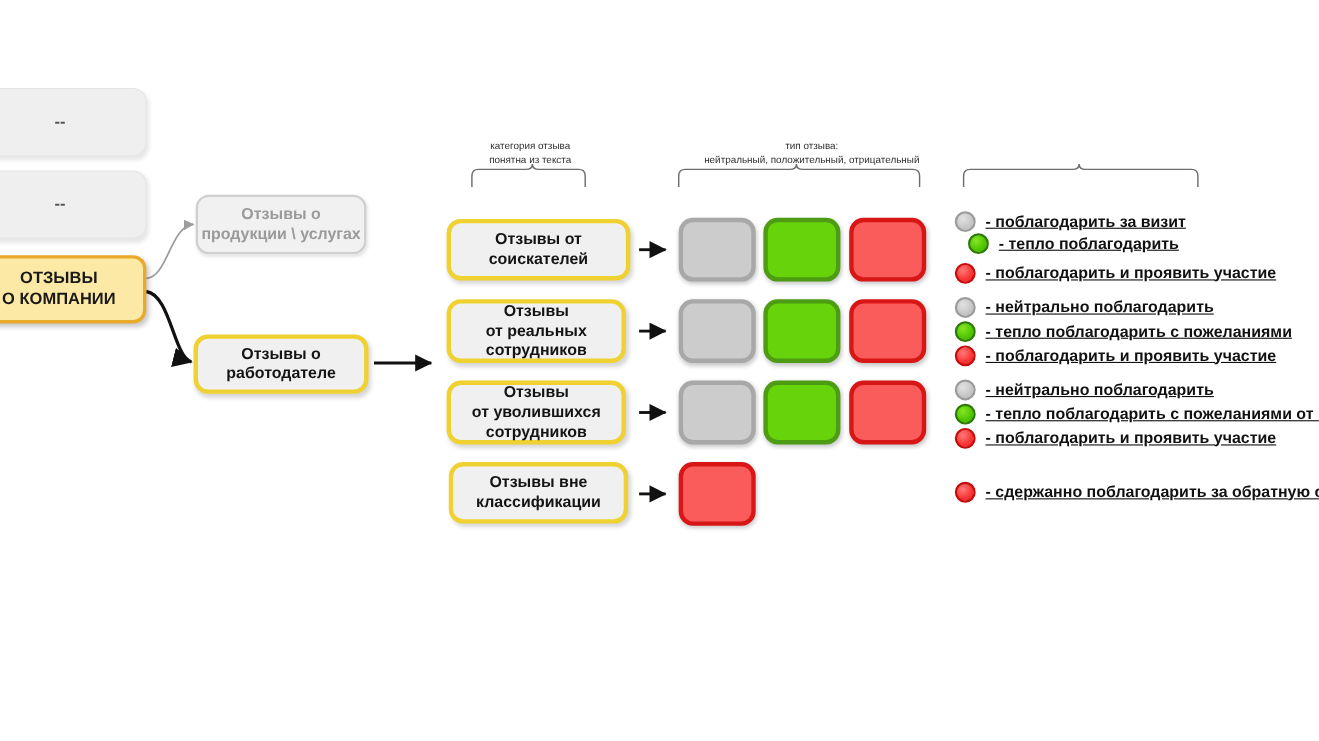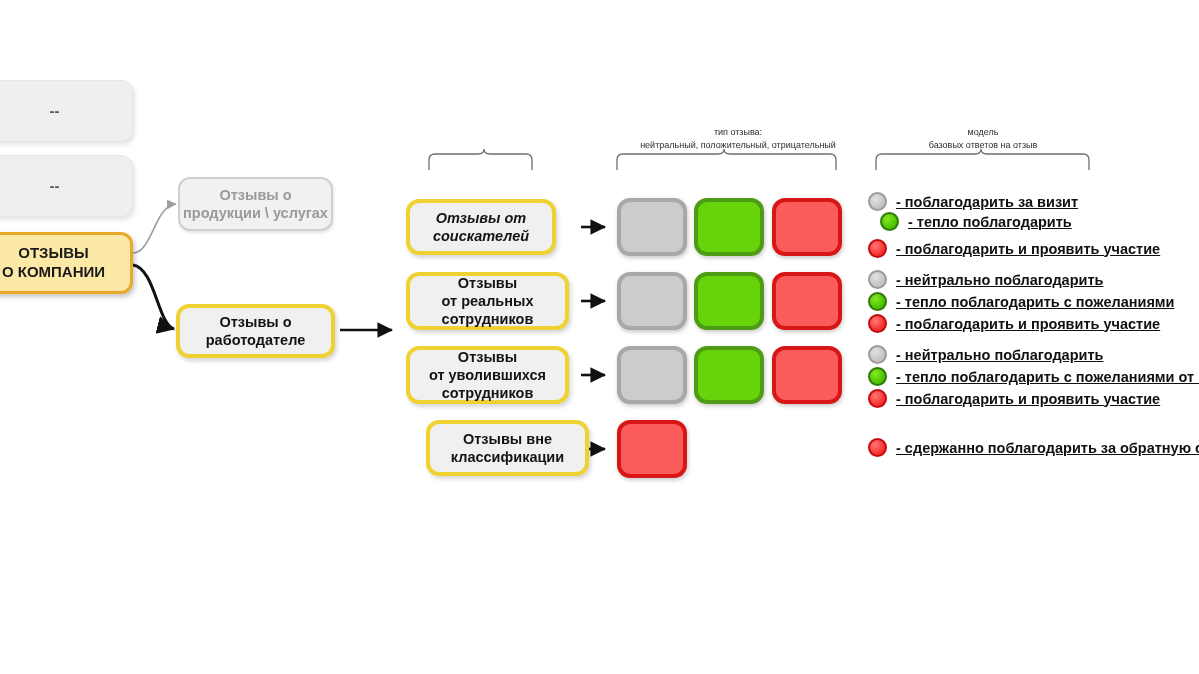--- a/index.html
+++ b/index.html
@@ -130,28 +130,28 @@
     <path d="M581,227 L605,227" stroke="#111111" stroke-width="2.6" fill="none" marker-end="url(#arrBlack)"></path>
     <path d="M581,301 L605,301" stroke="#111111" stroke-width="2.6" fill="none" marker-end="url(#arrBlack)"></path>
     <path d="M581,375 L605,375" stroke="#111111" stroke-width="2.6" fill="none" marker-end="url(#arrBlack)"></path>
     <path d="M581,449 L605,449" stroke="#111111" stroke-width="2.6" fill="none" marker-end="url(#arrBlack)"></path>
 
     <path d="M429,170 L429,160 Q429,154 435,154 L478,154 Q484,154 484,149 Q484,154 490,154 L526,154 Q532,154 532,160 L532,170" stroke="#6d6d6d" stroke-width="1.3" fill="none"></path>
     <path d="M617,170 L617,160 Q617,154 623,154 L718,154 Q724,154 724,149 Q724,154 730,154 L830,154 Q836,154 836,160 L836,170" stroke="#6d6d6d" stroke-width="1.3" fill="none"></path>
     <path d="M876,170 L876,160 Q876,154 882,154 L975,154 Q981,154 981,149 Q981,154 987,154 L1083,154 Q1089,154 1089,160 L1089,170" stroke="#6d6d6d" stroke-width="1.3" fill="none"></path>
   </svg>
 
+  <div class="hdr" style="left:404px;top:113px;width:156px;">
+    <span>категория отзыва
+понятна из текста</span>
+  </div>
   <div class="hdr" style="left:607px;top:113px;width:262px;">
     <span>тип отзыва:
 нейтральный, положительный, отрицательный</span>
   </div>
-  <div class="hdr" style="left:856px;top:113px;width:254px;">
-    <span>модель
-базовых ответов на отзыв</span>
-  </div>
 
   <div class="node placeholder" style="left:-24px;top:80px;width:157px;height:62px;">
     <span>--</span>
   </div>
   <div class="node placeholder" style="left:-24px;top:155px;width:157px;height:62px;">
     <span>--</span>
   </div>
 
   <div class="node root" style="left:-26px;top:232px;width:159px;height:62px;">
     <span>ОТЗЫВЫ
@@ -161,35 +161,35 @@
   <div class="node muted" style="left:178px;top:177px;width:155px;height:54px;">
     <span>Отзывы о
 продукции \ услугах</span>
   </div>
 
   <div class="node yellow" style="left:176px;top:304px;width:159px;height:54px;">
     <span>Отзывы о
 работодателе</span>
   </div>
 
-  <div class="node yellow" style="left:406px;top:199px;width:150px;height:56px;font-style:italic;">
+  <div class="node yellow" style="left:406px;top:199px;width:167px;height:56px;">
     <span>Отзывы от
 соискателей</span>
   </div>
   <div class="node yellow" style="left:406px;top:272px;width:163px;height:58px;">
     <span>Отзывы
 от реальных
 сотрудников</span>
   </div>
   <div class="node yellow" style="left:406px;top:346px;width:163px;height:58px;">
     <span>Отзывы
 от уволившихся
 сотрудников</span>
   </div>
-  <div class="node yellow" style="left:426px;top:420px;width:163px;height:56px;">
+  <div class="node yellow" style="left:408px;top:420px;width:163px;height:56px;">
     <span>Отзывы вне
 классификации</span>
   </div>
 
   <div class="chip grey" style="left:617px;top:198px;"></div>
   <div class="chip green" style="left:694px;top:198px;"></div>
   <div class="chip red" style="left:772px;top:198px;"></div>
 
   <div class="chip grey" style="left:617px;top:272px;"></div>
   <div class="chip green" style="left:694px;top:272px;"></div>

